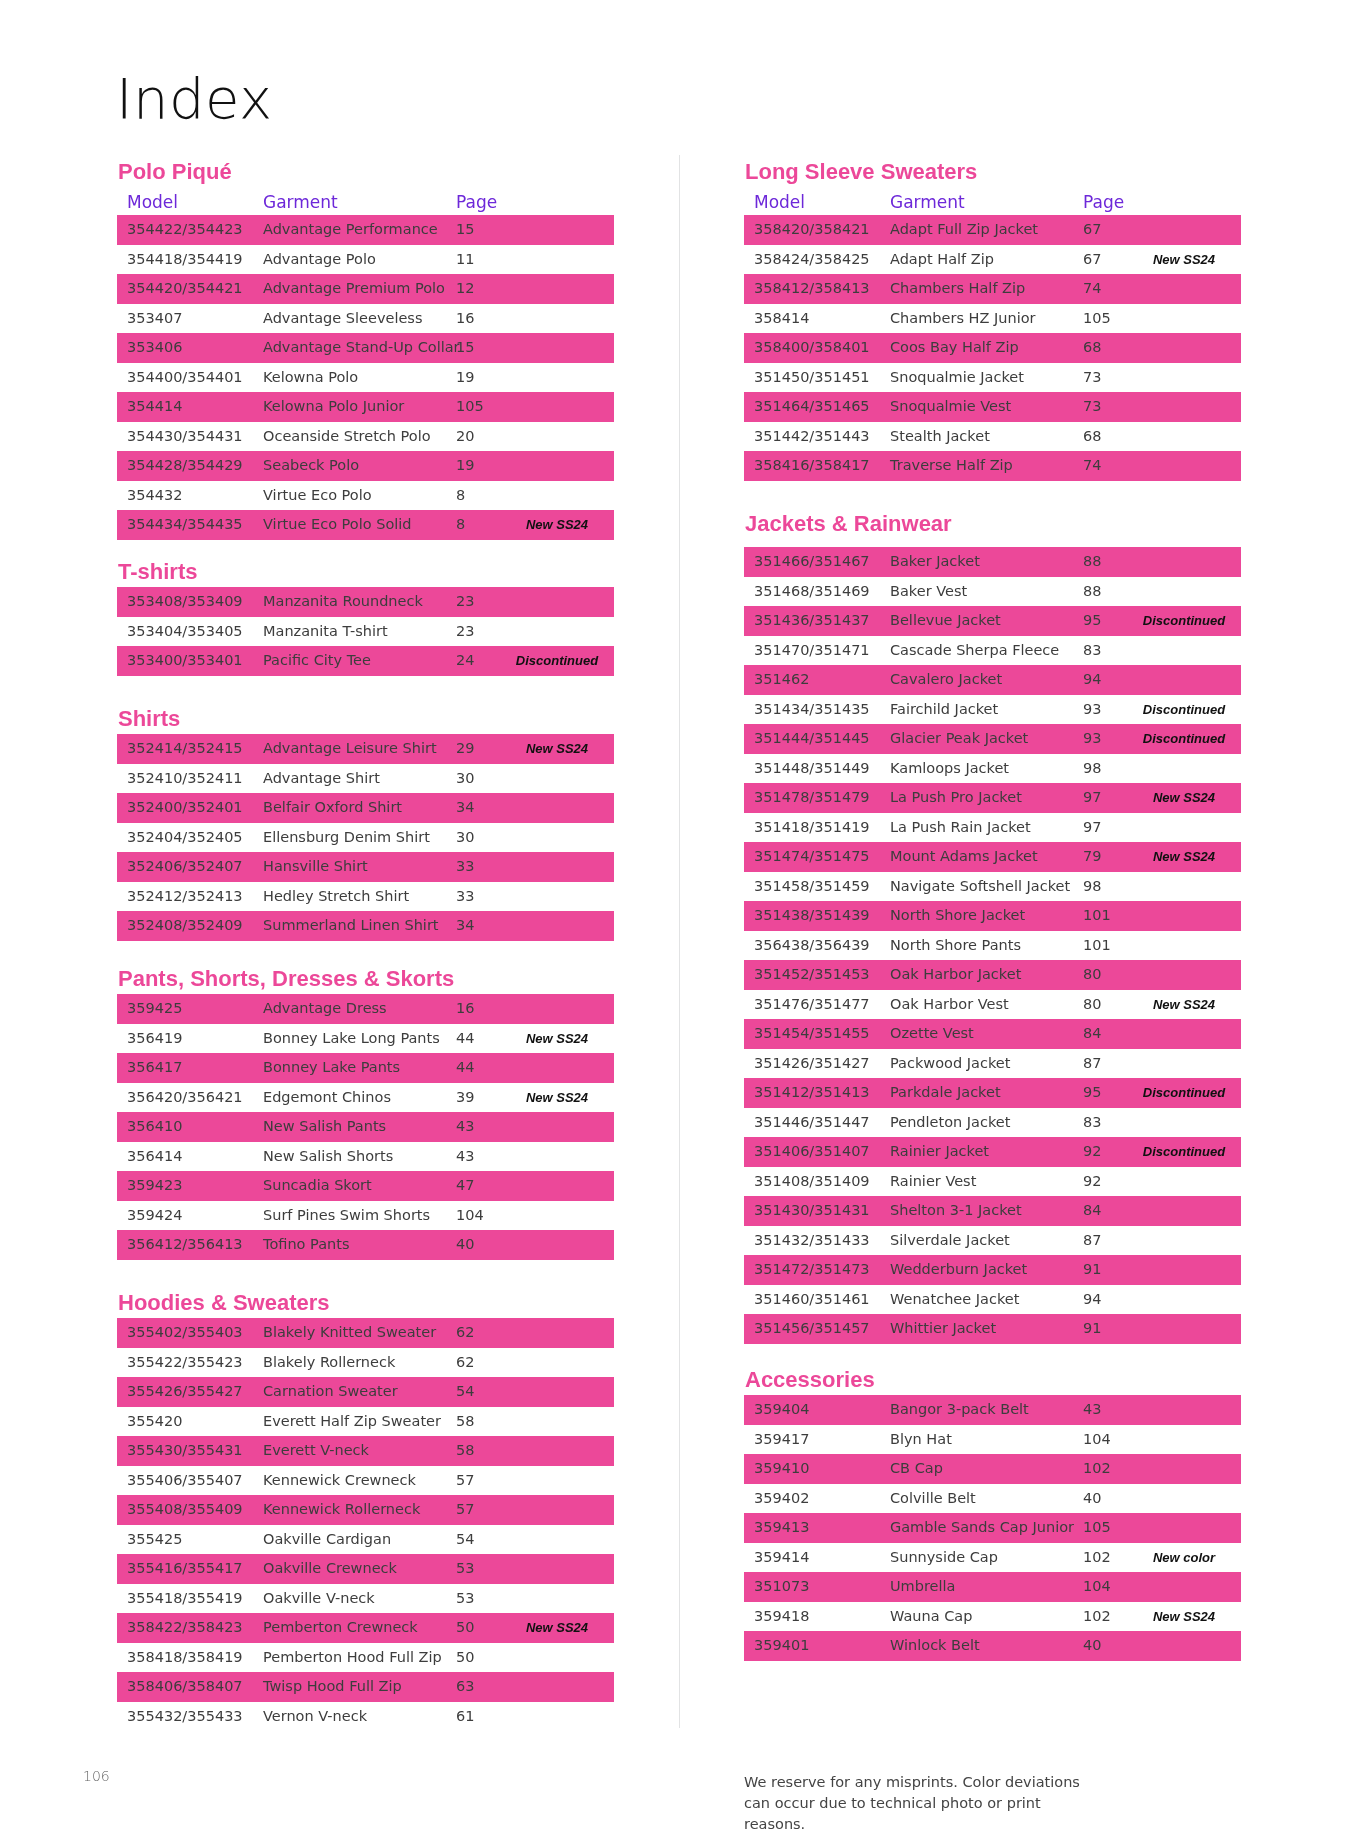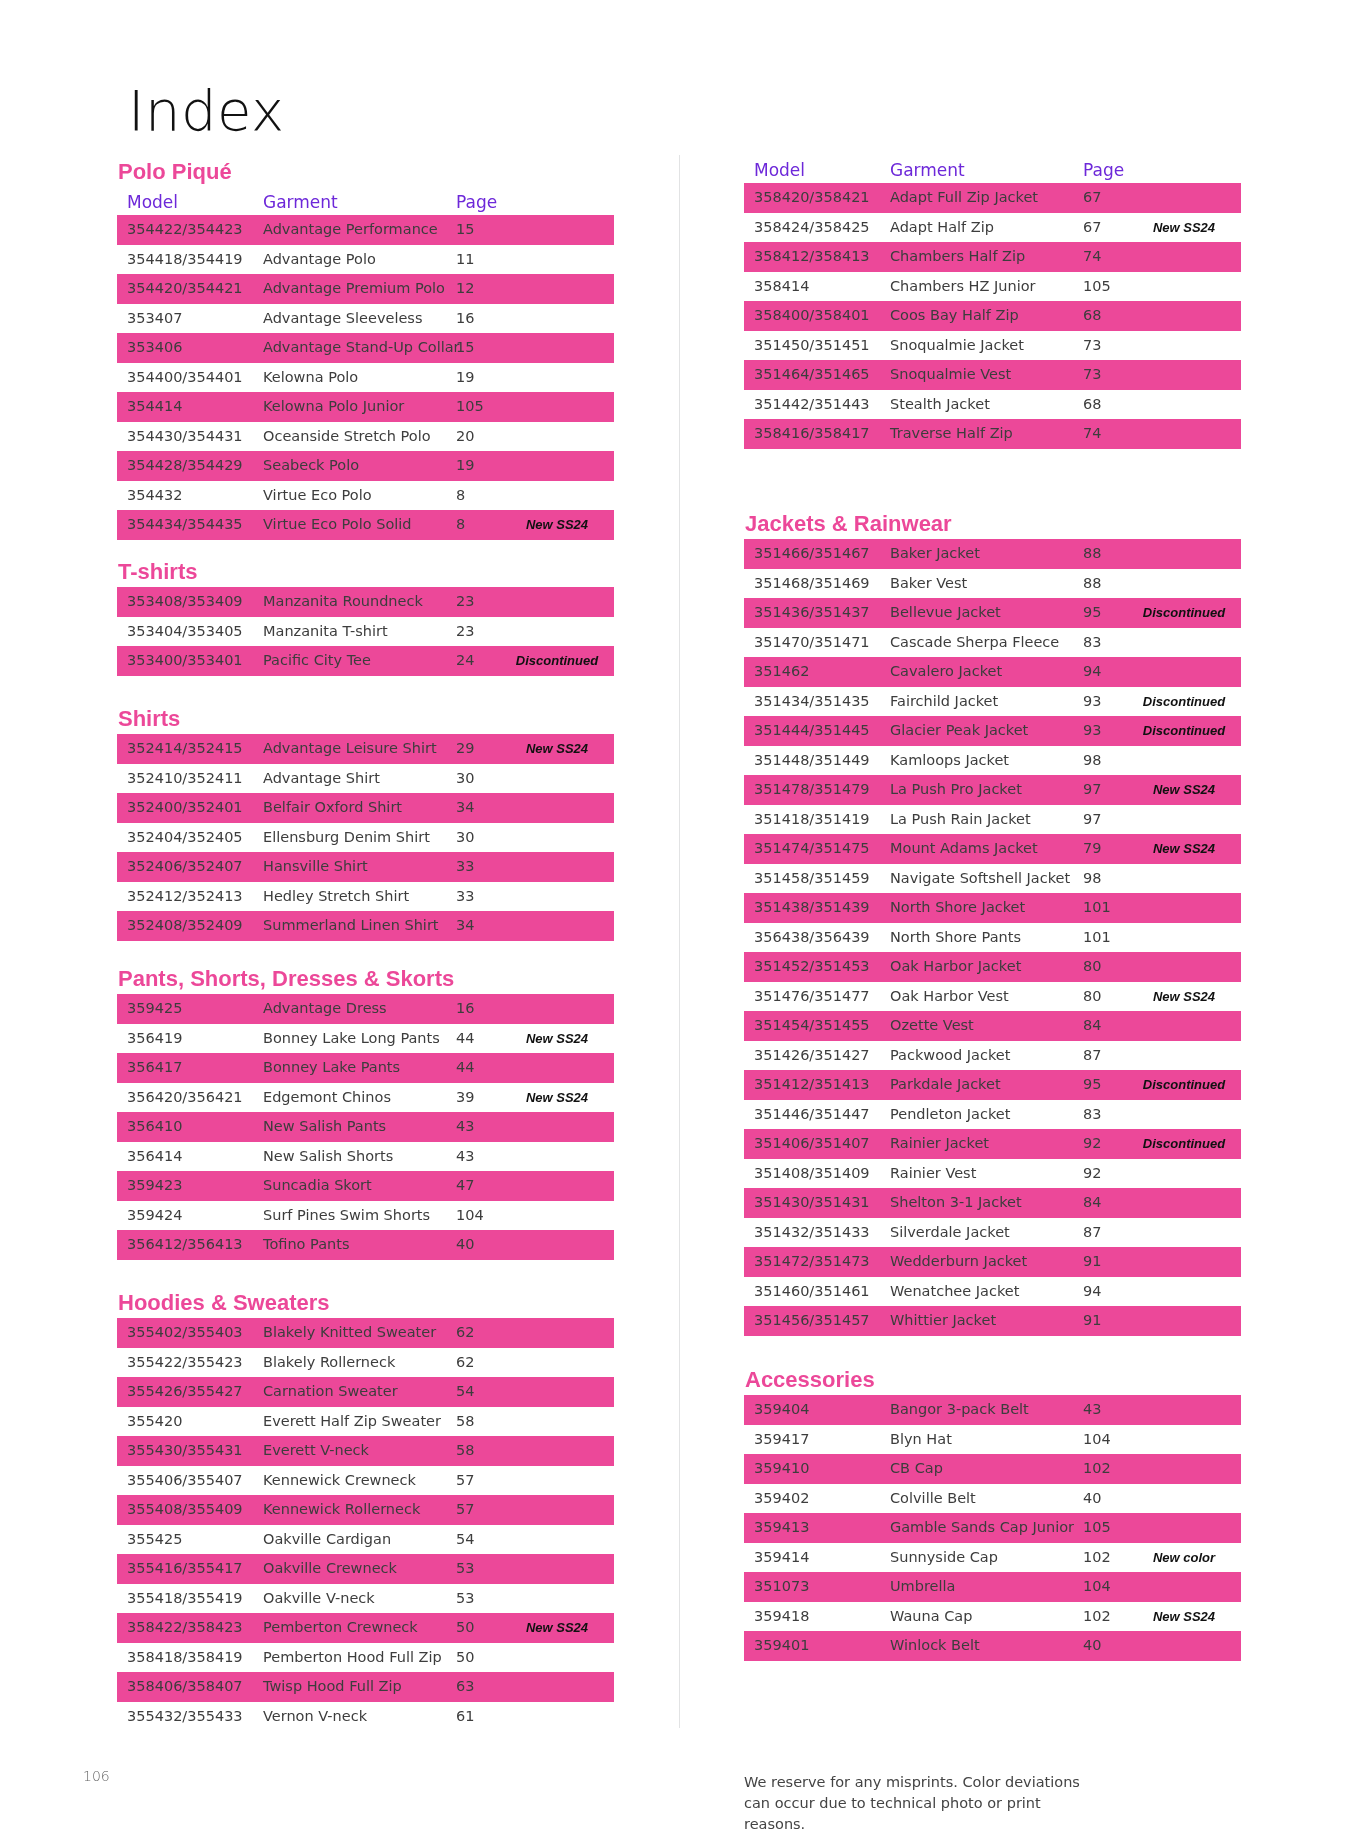--- a/index.html
+++ b/index.html
@@ -1,19 +1,19 @@
 <!DOCTYPE html>
 <html><head>
 <meta charset="utf-8">
 <style>
   html, body { margin: 0; padding: 0; background: #ffffff; }
   body { width: 1359px; height: 1831px; position: relative; overflow: hidden;
          font-family: "DejaVu Sans", "Liberation Sans", sans-serif; color: #3a3a3a; }
   .title { position: absolute; left: 116px; top: 66px; font-size: 56px; font-weight: 300;
-           color: #111; letter-spacing: 0.5px; margin: 12px; line-height: 66px; }
+           color: #111; letter-spacing: 0.5px; margin: 0; line-height: 66px; }
   .divider { position: absolute; left: 679px; top: 155px; width: 1px; height: 1573px; background: #e2e3e4; }
   .section { position: absolute; width: 497px; }
   .section.left { left: 117px; }
   .section.right { left: 744px; }
   .sec-head { font-family: "Liberation Sans", sans-serif; font-weight: bold; font-size: 22px;
               color: #ec4899; height: 30px; line-height: 30px; margin: 0 0 2px 1px; }
   .col-head { position: relative; height: 26px; font-size: 17px; color: #6d28d9; line-height: 26px; text-align: center; }
   .col-head span { position: absolute; top: 0; }
   .row { position: relative; height: 29.5px; line-height: 29.5px; font-size: 14.5px; color: #3d3d3d;
          white-space: nowrap; }
@@ -313,20 +313,21 @@
         <span class="c-badge"></span>
       </div>
       <div class="row">
         <span class="c-model">355432/355433</span>
         <span class="c-garment">Vernon V-neck</span>
         <span class="c-page">61</span>
         <span class="c-badge"></span>
       </div>
     </div>
     <div class="section right" style="top: 157px;">
+      <div class="sec-head">Long Sleeve Sweaters</div>
       <div class="col-head">
         <span class="c-model">Model</span>
         <span class="c-garment">Garment</span>
         <span class="c-page">Page</span>
       </div>
       <div class="row shade">
         <span class="c-model">358420/358421</span>
         <span class="c-garment">Adapt Full Zip Jacket</span>
         <span class="c-page">67</span>
         <span class="c-badge"></span>
@@ -374,21 +375,21 @@
         <span class="c-badge"></span>
       </div>
       <div class="row shade">
         <span class="c-model">358416/358417</span>
         <span class="c-garment">Traverse Half Zip</span>
         <span class="c-page">74</span>
         <span class="c-badge"></span>
       </div>
     </div>
     <div class="section right" style="top: 509px;">
-      <div class="sec-head" style="margin-bottom: 0px;">Jackets &amp; Rainwear</div>
+      <div class="sec-head" style="margin-bottom: 8px;">Jackets &amp; Rainwear</div>
       <div class="row shade">
         <span class="c-model">351466/351467</span>
         <span class="c-garment">Baker Jacket</span>
         <span class="c-page">88</span>
         <span class="c-badge"></span>
       </div>
       <div class="row">
         <span class="c-model">351468/351469</span>
         <span class="c-garment">Baker Vest</span>
         <span class="c-page">88</span>

